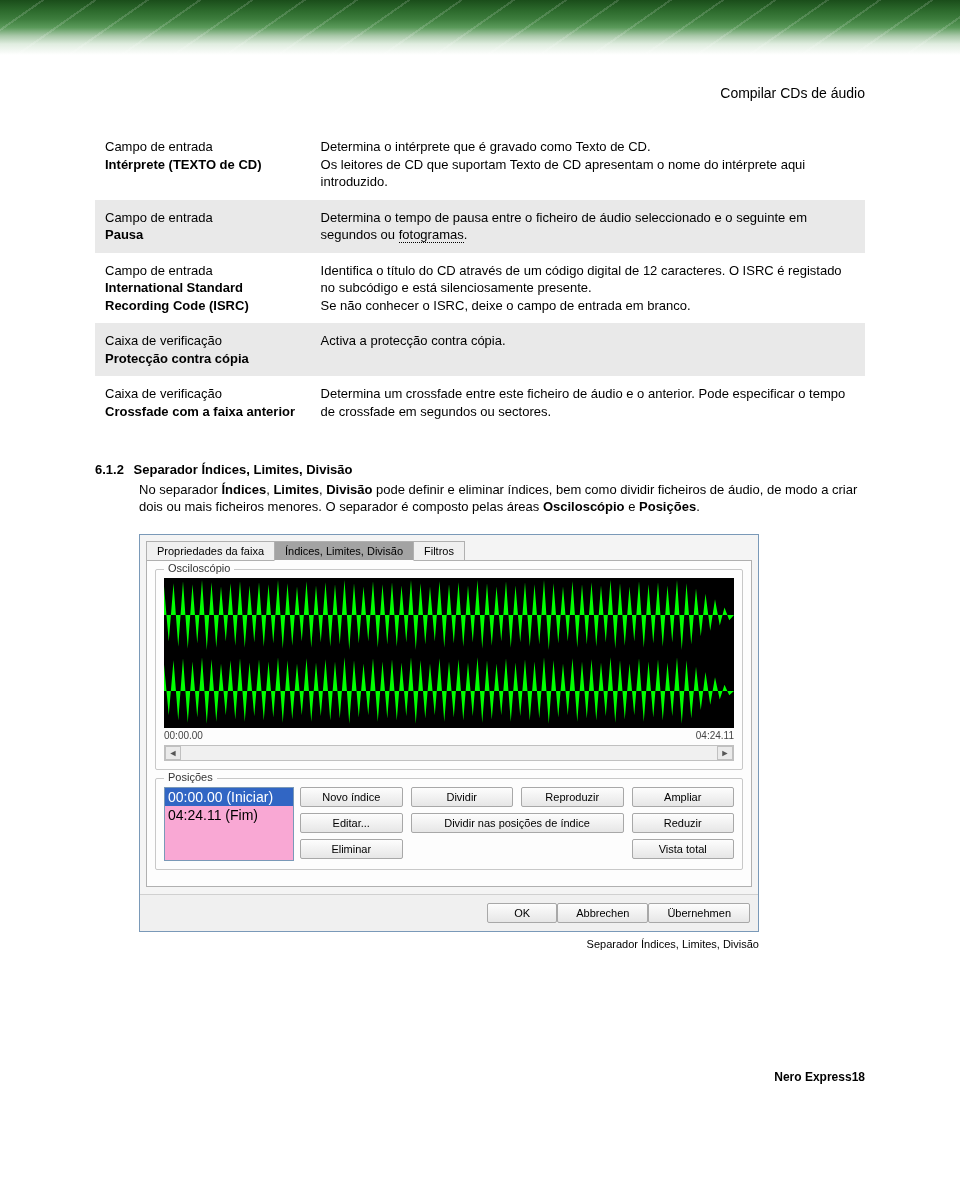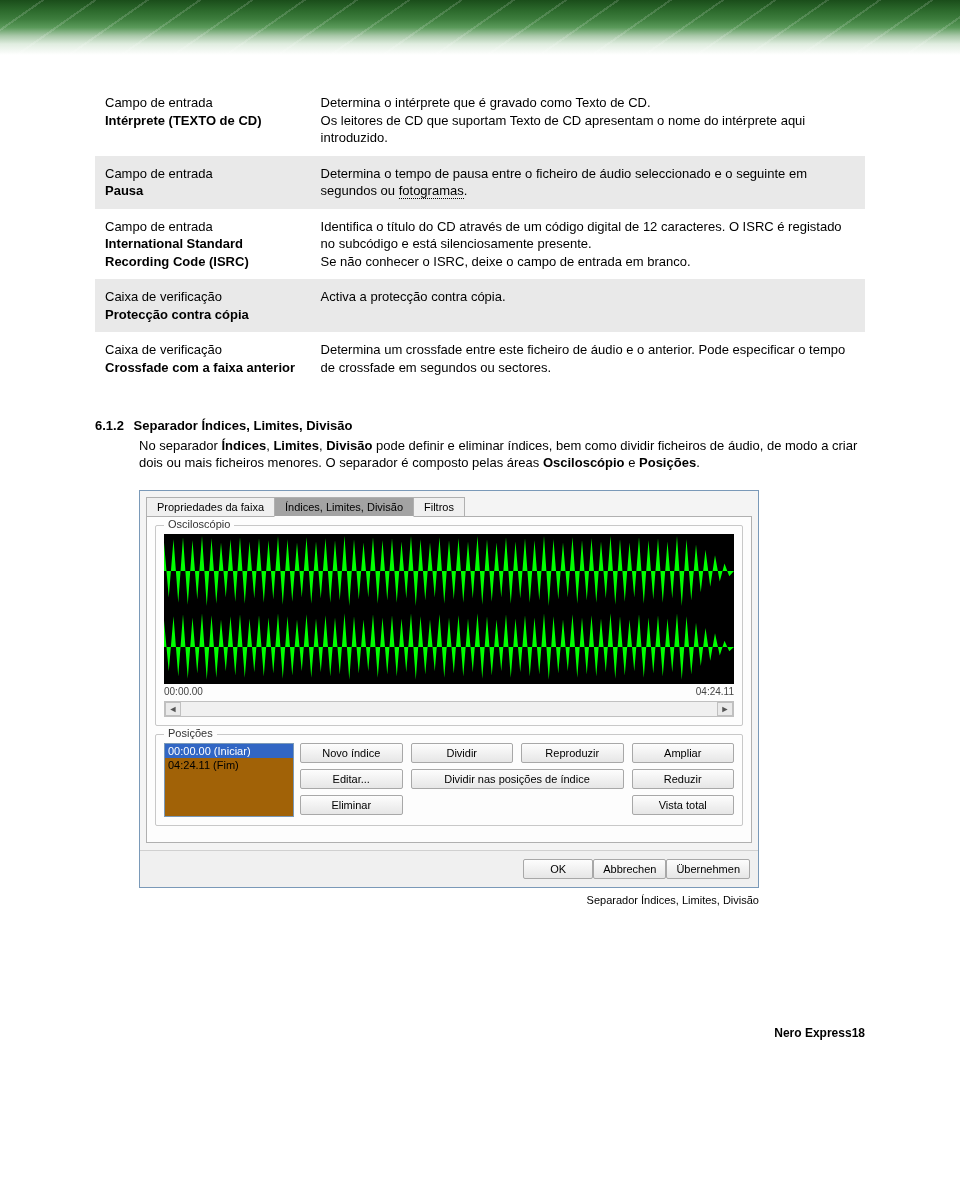--- a/index.html
+++ b/index.html
@@ -174,36 +174,36 @@
   }
   .pos-row {
     display: flex;
     gap: 6px;
     align-items: flex-start;
   }
   .pos-list {
     width: 130px;
     height: 74px;
     border: 1px solid #7a99b8;
-    background: #a16207;
-    font-size: 11px;
+    background: #f9a8d4;
+    font-size: 14px;
     overflow: hidden;
   }
   .pos-list .sel { background: #3166c4; color: #fff; padding: 1px 3px; }
   .pos-list .row { padding: 1px 3px; }
   .btn-grid {
     flex: 1;
     display: grid;
     grid-template-columns: repeat(4, 1fr);
     gap: 6px 8px;
   }
   .ui-btn {
     border: 1px solid #a8a8a8;
     background: linear-gradient(#fdfdfd, #e6e6e6);
-    padding: 3px 9px;
+    padding: 3px 18px;
     font-size: 11px;
     text-align: center;
     border-radius: 2px;
     white-space: nowrap;
     overflow: hidden;
     text-overflow: ellipsis;
   }
   .dlg-footer {
     display: flex;
     justify-content: flex-end;
@@ -228,20 +228,21 @@
   }
   .underline-dotted { border-bottom: 1px dotted #000; }
 </style>
 </head>
 <body>
 
 <div class="header-decoration"></div>
 
 <div class="content-wrapper">
 
+  <div class="chapter-title">Compilar CDs de áudio</div>
 
   <table class="info-table">
     <tbody>
         <tr>
       <td class="col-left">
         <div>Campo de entrada</div>
         <div class="bold">Intérprete (TEXTO de CD)</div>
       </td>
       <td class="col-right">
         <div>Determina o intérprete que é gravado como Texto de CD.</div>

